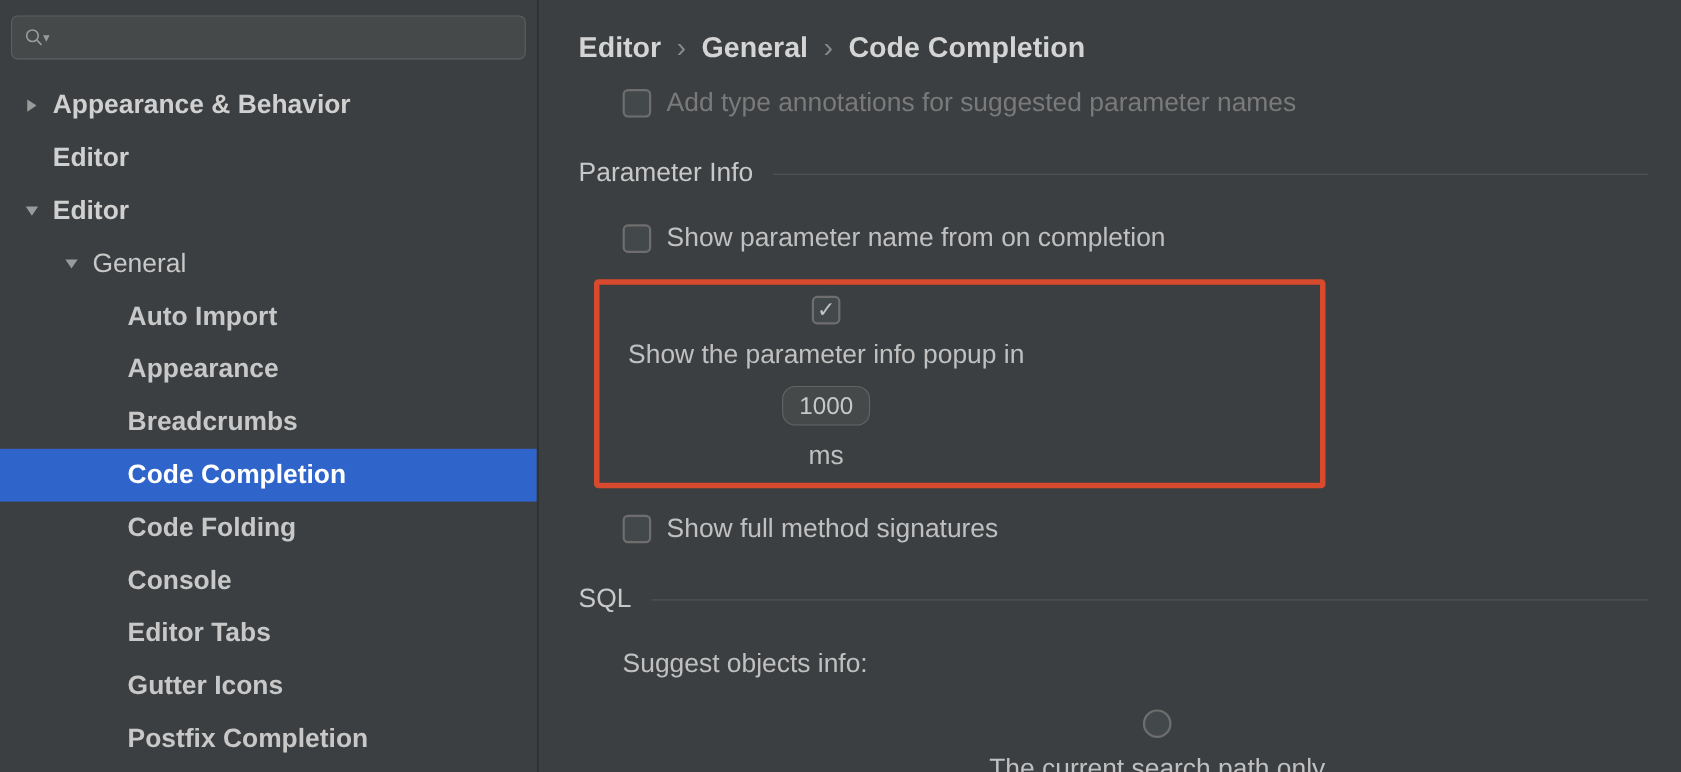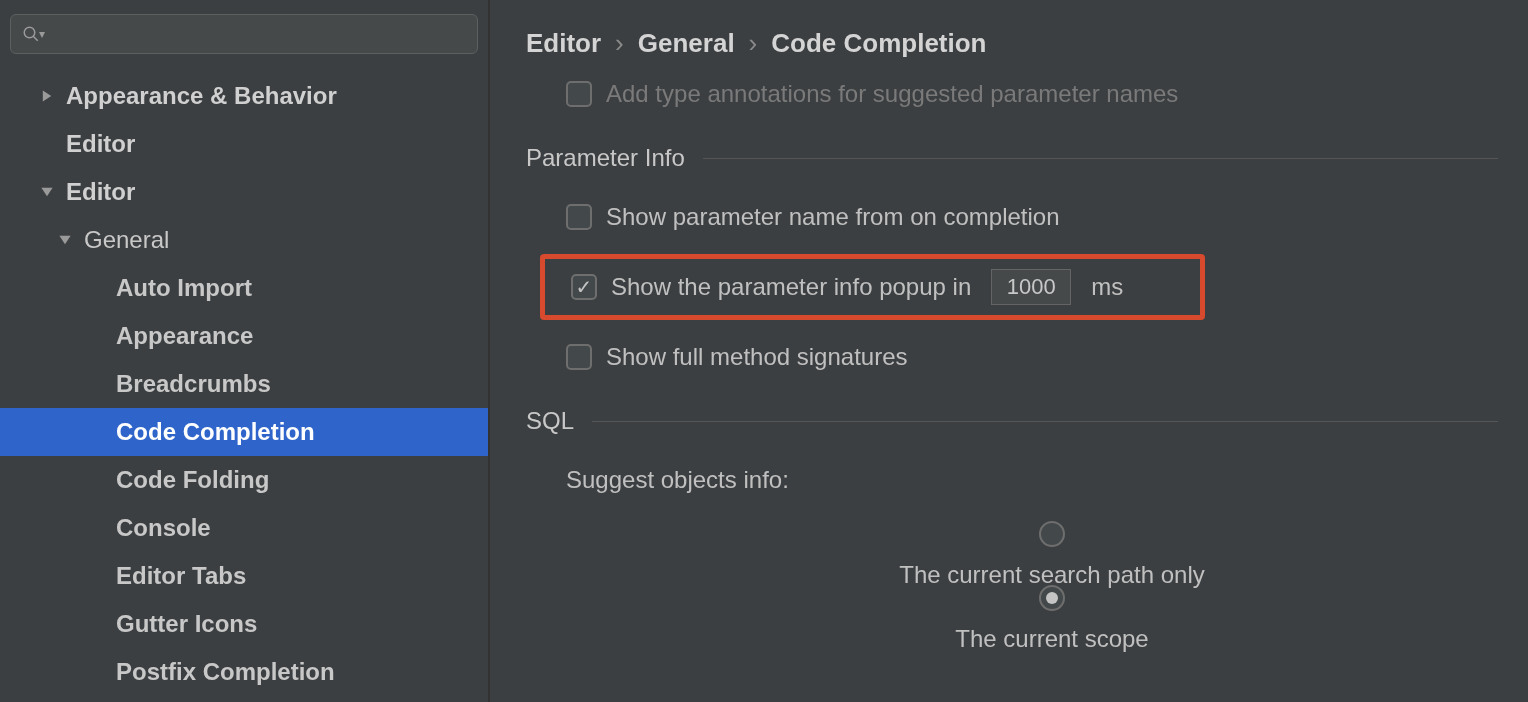--- a/index.html
+++ b/index.html
@@ -47,21 +47,21 @@
   margin-left: 6px;
 }
 .tree { flex: 1; overflow-y: auto; }
 .tree-item {
   display: flex;
   align-items: center;
   height: 48px;
   font-size: 24px;
   cursor: pointer;
 }
-.tree-item.level-0 { padding-left: 34px; font-weight: 600; color: #d0d0d0; }
+.tree-item.level-0 { padding-left: 16px; font-weight: 600; color: #d0d0d0; }
 .tree-item.level-1 { padding-left: 52px; color: #c8c8c8; }
 .tree-item.level-2 { padding-left: 116px; color: #c8c8c8; font-weight: 700; }
 .tree-item.selected {
   background: #2F65CA;
   color: #ffffff;
   font-weight: 600;
 }
 .chev {
   width: 26px;
   height: 26px;
@@ -167,21 +167,21 @@
   margin-top: 14px;
   margin-bottom: 14px;
   display: inline-flex;
   width: 665px;
 }
 .num-input {
   width: 80px;
   height: 36px;
   background: #45494a;
   border: 1px solid #646464;
-  border-radius: 0;
+  border-radius: 12px;
   color: #c8c8c8;
   font-size: 22px;
   text-align: center;
   margin: 0 6px;
 }
 </style>
 </head>
 <body>
 
 <div class="sidebar">
@@ -273,21 +273,21 @@
       <span>Parameter Info</span>
       <span class="line"></span>
     </div>
 
     <div class="option-row indent-1">
       <span class="check"></span>
       <span>Show parameter name from on completion</span>
     </div>
 
     <div class="highlight-box" style="margin-left:14px;">
-      <div class="option-row" style="padding-left:20px;height:auto;">
+      <div class="option-row" style="padding-left:20px;height:auto;flex-direction:column;">
         <span class="check checked"></span>
         <span>Show the parameter info popup in</span>
         <input class="num-input" value="1000" style="">
         <span>ms</span>
       </div>
     </div>
 
     <div class="option-row indent-1">
       <span class="check"></span>
       <span>Show full method signatures</span>

